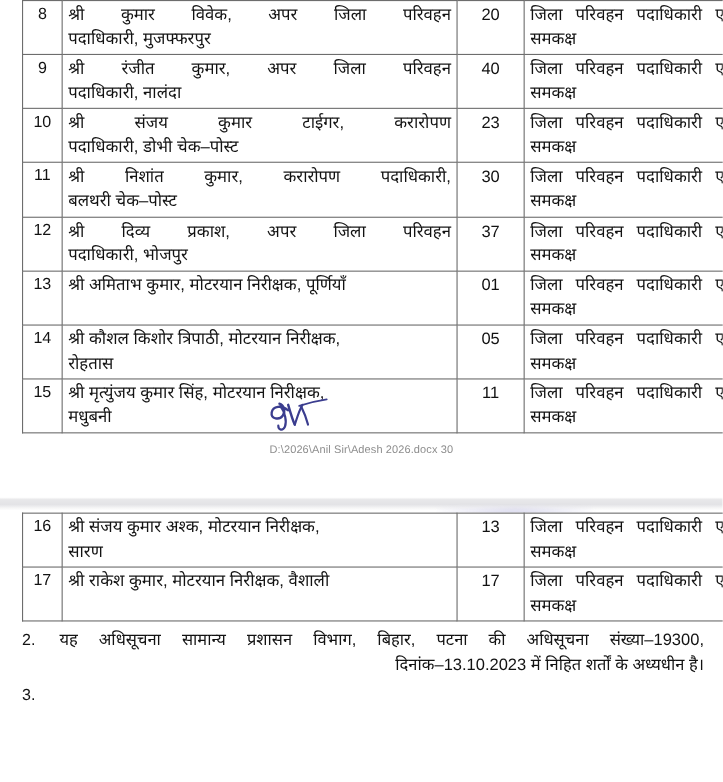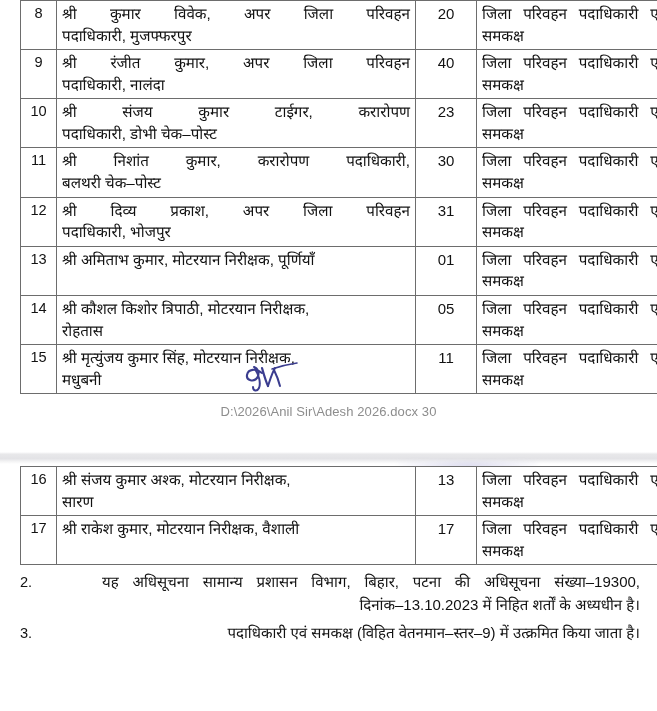--- a/index.html
+++ b/index.html
@@ -81,21 +81,21 @@
     width: 657px;
     height: 45px;
     pointer-events: none;
   }
   .footer-path {
     position: absolute;
     left: 0;
     top: 404px;
     width: 657px;
     text-align: center;
-    font-size: 13px;
+    font-size: 10px;
     color: #8d8d8d;
     letter-spacing: 0.1px;
     font-family: "Liberation Sans", sans-serif;
   }
 
   
   .page-seam {
     position: absolute;
     left: 0;
     top: 452px;
@@ -141,21 +141,20 @@
     font-size: 14.6px;
   }
   .para-body {
     flex: 1 1 auto;
   }
   .para-first {
     display: block;
     text-align: justify;
     text-align-last: justify;
     white-space: nowrap;
-    margin-left: 48px;
   }
   .para-rest {
     display: block;
     text-align: right;
     white-space: nowrap;
     margin-left: -34px;
   }
 </style>
 </head>
 <body>
@@ -216,21 +215,21 @@
           <span class="post-line last">समकक्ष</span>
         </td>
       </tr>
 
       <tr>
         <td class="col-sno">12</td>
         <td class="col-name">
           <span class="name-line">श्री दिव्य प्रकाश, अपर जिला परिवहन</span>
           <span class="name-line last">पदाधिकारी, भोजपुर</span>
         </td>
-        <td class="col-num">31</td>
+        <td class="col-num">37</td>
         <td class="col-post">
           <span class="post-line">जिला परिवहन पदाधिकारी एवं</span>
           <span class="post-line last">समकक्ष</span>
         </td>
       </tr>
 
       <tr>
         <td class="col-sno tall">13</td>
         <td class="col-name tall">
           <span class="name-plain">श्री अमिताभ कुमार, मोटरयान निरीक्षक, पूर्णियाँ</span>
@@ -332,19 +331,18 @@
           <span class="para-first">यह अधिसूचना सामान्य प्रशासन विभाग, बिहार, पटना की अधिसूचना संख्या–19300,</span>
           <span class="para-rest">दिनांक–13.10.2023 में निहित शर्तों के अध्यधीन है।</span>
         </span>
       </div>
     </div>
 
     <div class="para">
       <div class="para-row">
         <span class="para-num">3.</span>
         <span class="para-body">
-          <span class="para-rest">पदाधिकारी एवं समकक्ष (विहित वेतनमान–स्तर–9) में उत्क्रमित किया जाता है।</span>
         </span>
       </div>
     </div>
 
   </div>
 </div>
 
 </body></html>

